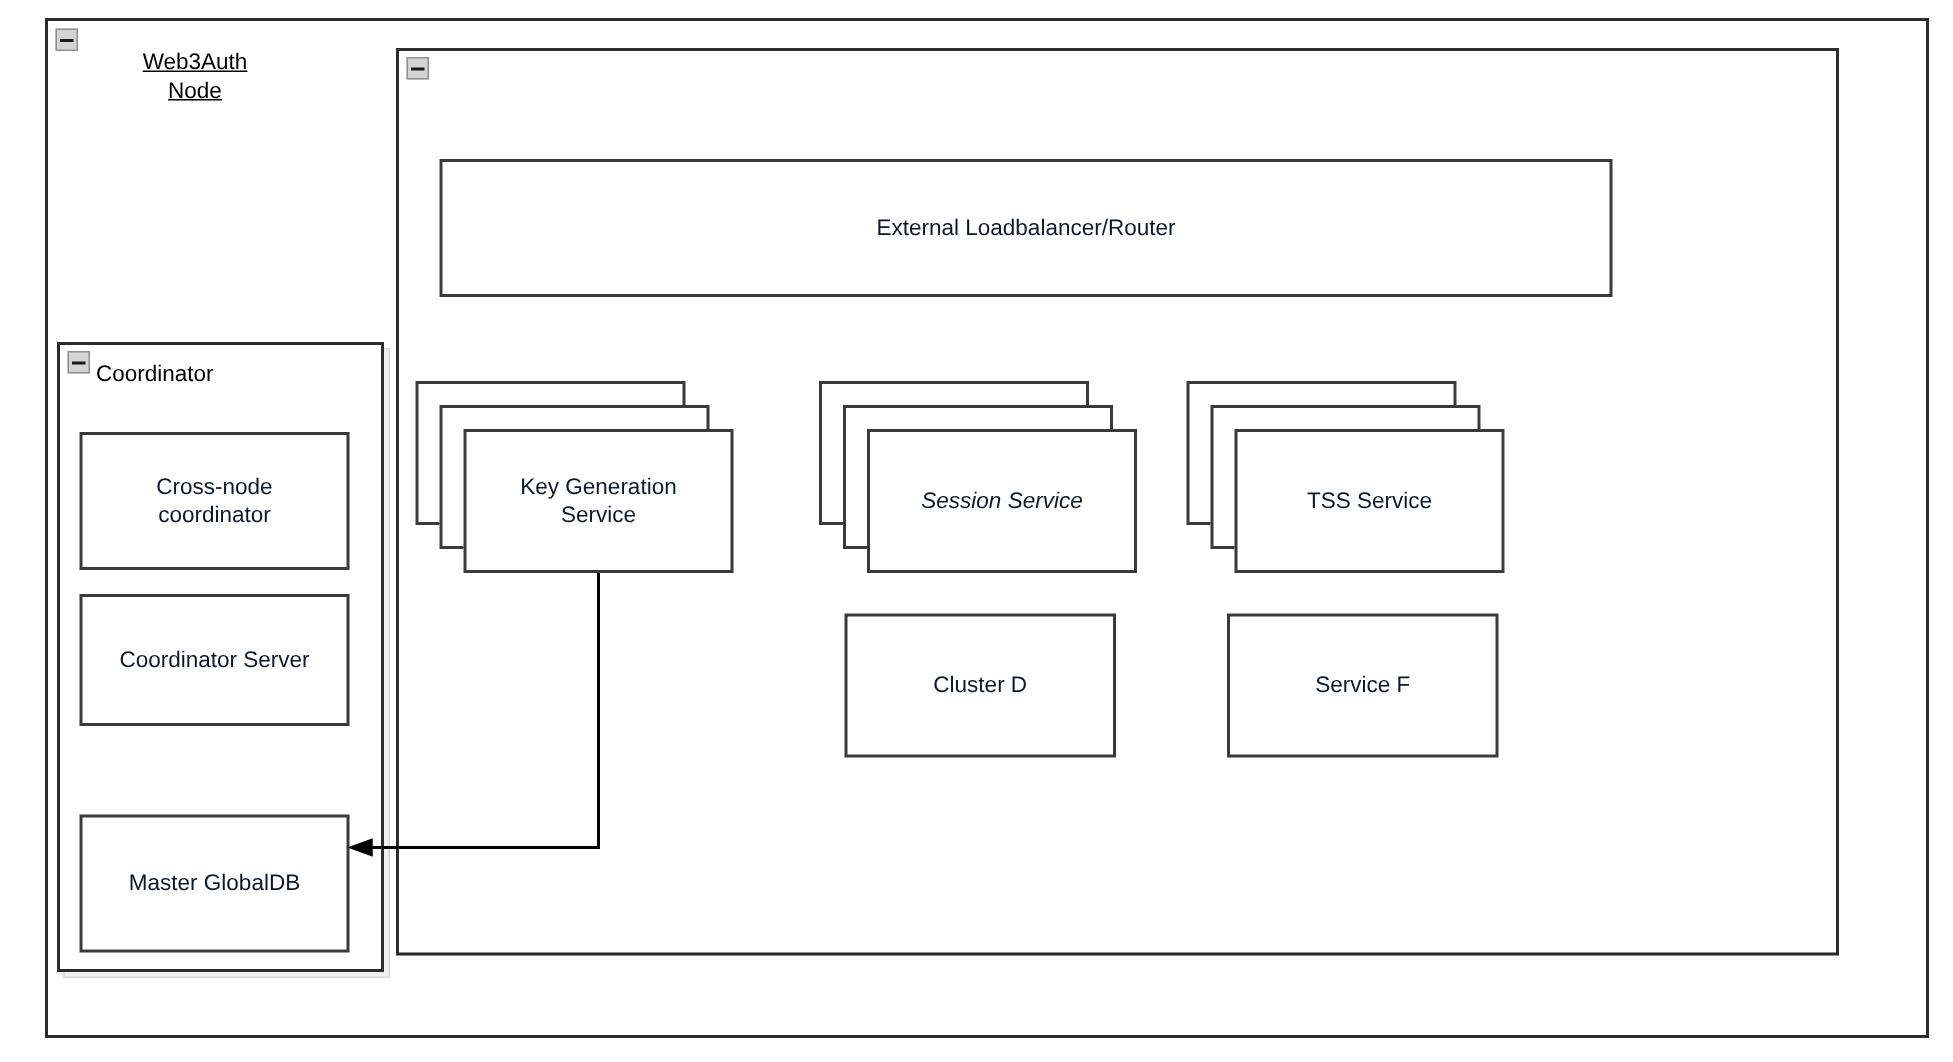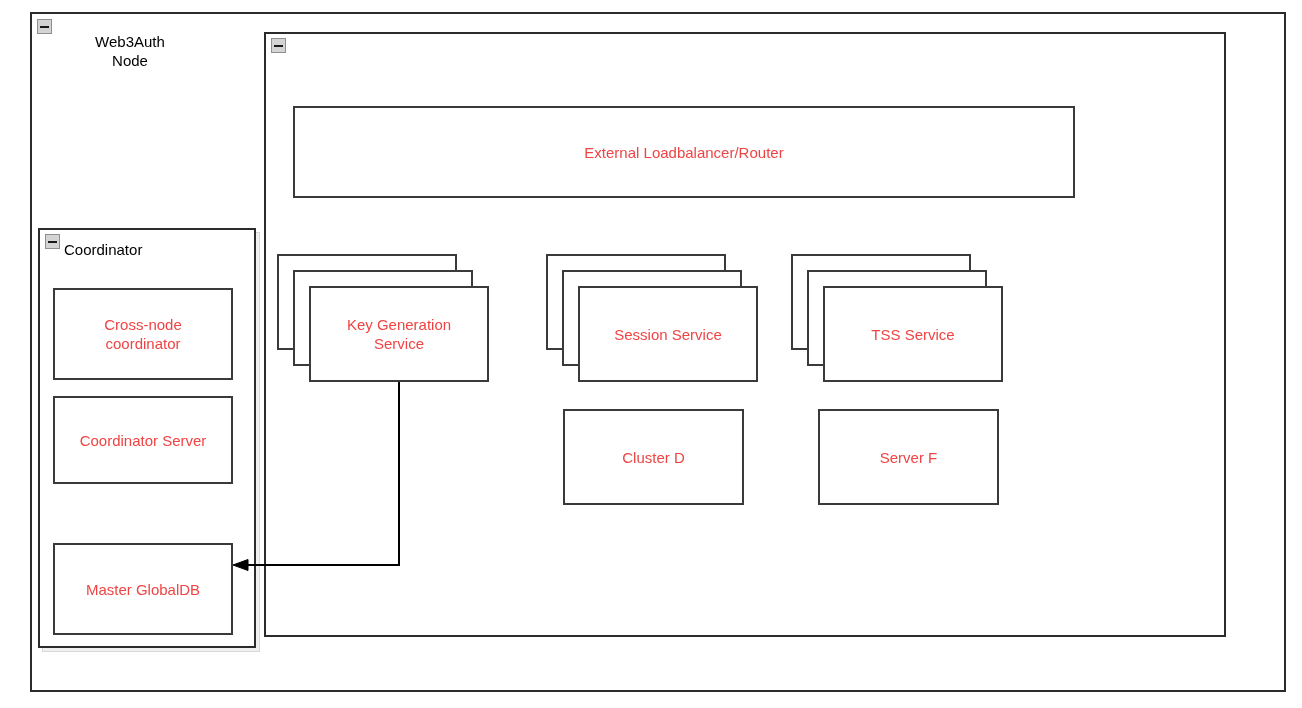--- a/index.html
+++ b/index.html
@@ -36,21 +36,21 @@
   
   .node-label {
     position: absolute;
     left: 0;
     right: 0;
     top: 50%;
     transform: translateY(-50%);
     text-align: center;
     font-size: 15px;
     line-height: 19px;
-    color: #ef4444;
+    color: #0f172a;
     white-space: pre-line;
     padding: 0 6px;
     box-sizing: border-box;
   }
 
   
   .container-title {
     position: absolute;
     font-size: 15px;
     line-height: 19px;
@@ -119,63 +119,63 @@
 </style>
 </head>
 <body>
 
 <div id="canvas">
 
   <div class="container-box" style="left:30px; top:12px; width:1256px; height:680px;"></div>
 
   <div class="collapse-icon" style="left:37px; top:19px;"></div>
 
-  <div class="container-title" style="left:45px; top:32px; width:170px;">Web3Auth
+  <div class="container-title" style="left:45px; top:32px; width:170px;text-decoration:underline;">Web3Auth
 Node</div>
 
   <div class="container-box" style="left:264px; top:32px; width:962px; height:605px;"></div>
 
   <div class="collapse-icon" style="left:271px; top:38px;"></div>
 
 
   <div class="box" style="left:293px; top:106px; width:782px; height:92px;">
     <div class="node-label">External Loadbalancer/Router</div>
   </div>
 
   <div class="stack" style="left:277px; top:254px; width:212px; height:128px;">
     <div class="layer l1"></div>
     <div class="layer l2"></div>
     <div class="layer l3">
       <div class="node-label">Key Generation
 Service</div>
     </div>
   </div>
 
-  <div class="stack" style="left:546px; top:254px; width:212px; height:128px;">
+  <div class="stack" style="left:546px; top:254px; width:212px; height:128px;font-style:italic;">
     <div class="layer l1"></div>
     <div class="layer l2"></div>
     <div class="layer l3">
       <div class="node-label">Session Service</div>
     </div>
   </div>
 
   <div class="stack" style="left:791px; top:254px; width:212px; height:128px;padding-left:46px;">
     <div class="layer l1"></div>
     <div class="layer l2"></div>
     <div class="layer l3">
       <div class="node-label">TSS Service</div>
     </div>
   </div>
 
   <div class="box" style="left:563px; top:409px; width:181px; height:96px;">
     <div class="node-label">Cluster D</div>
   </div>
 
   <div class="box" style="left:818px; top:409px; width:181px; height:96px;">
-    <div class="node-label">Server F</div>
+    <div class="node-label">Service F</div>
   </div>
 
   <div class="coordinator-frame" style="left:42px; top:232px; width:218px; height:420px;"></div>
 
   <div class="container-box" style="left:38px; top:228px; width:218px; height:420px;"></div>
 
   <div class="collapse-icon" style="left:45px; top:234px;"></div>
 
   <div class="container-title left-align" style="left:64px; top:240px; width:180px;">Coordinator</div>
 

